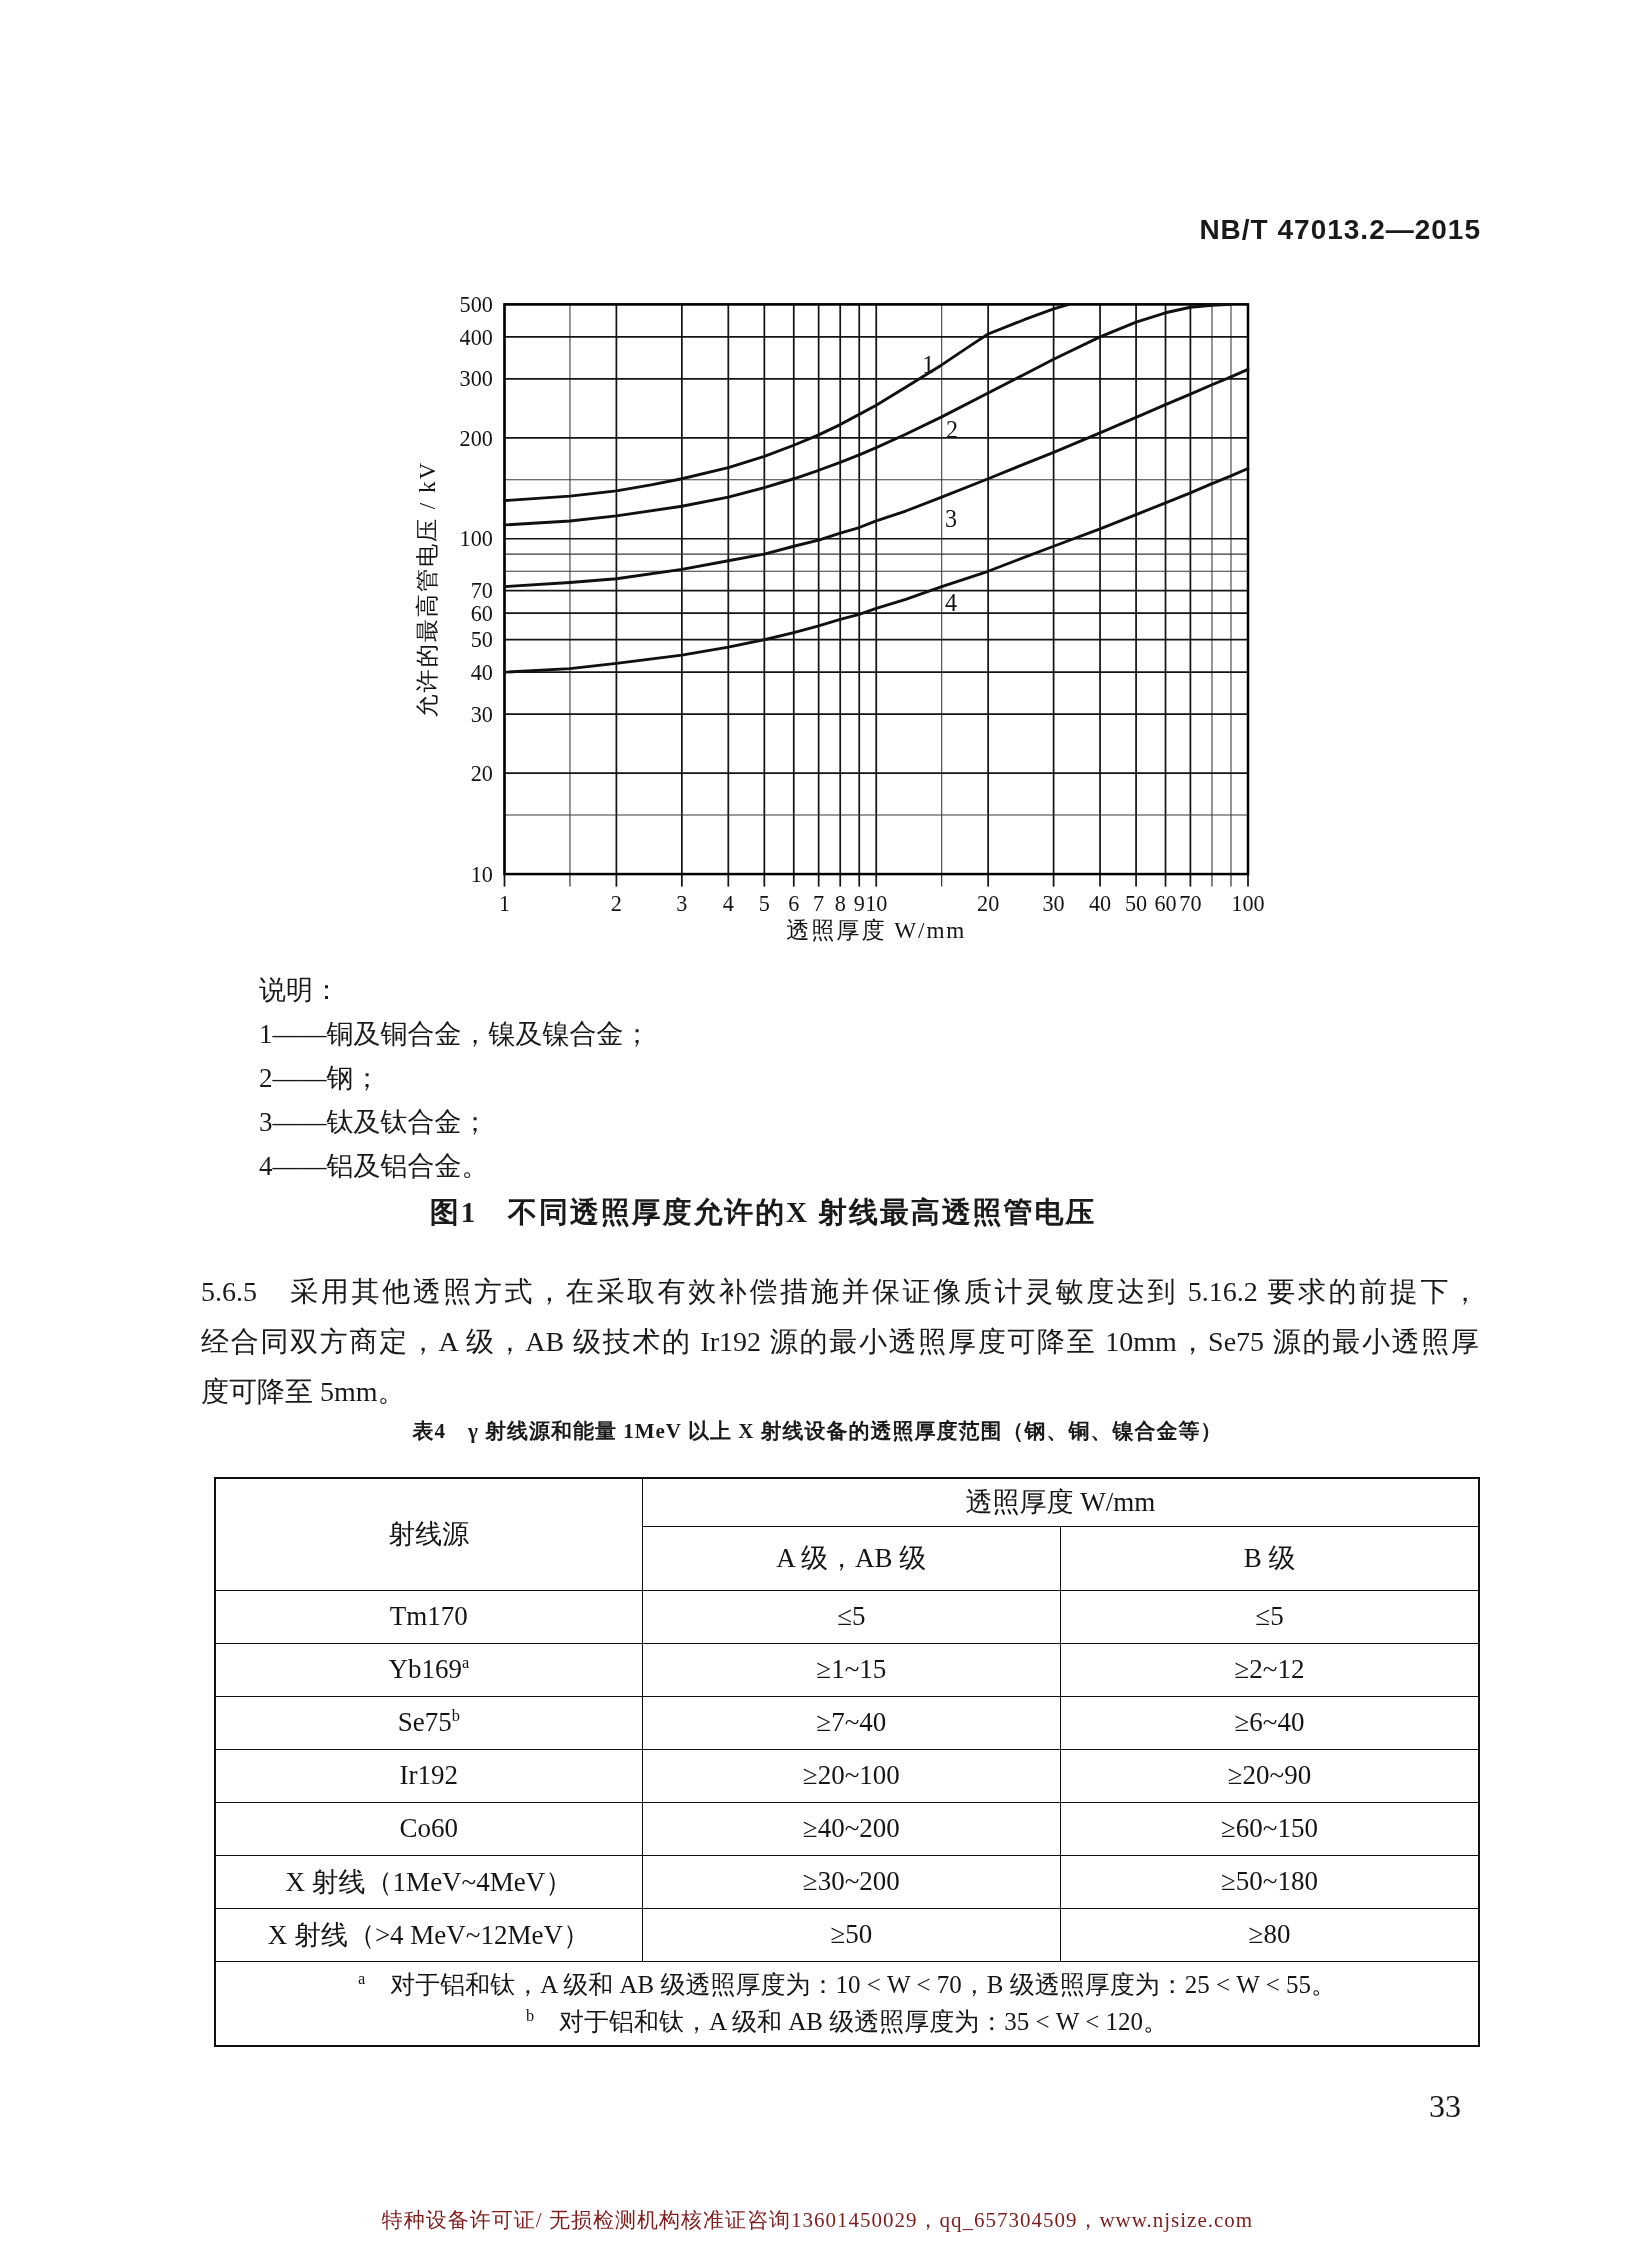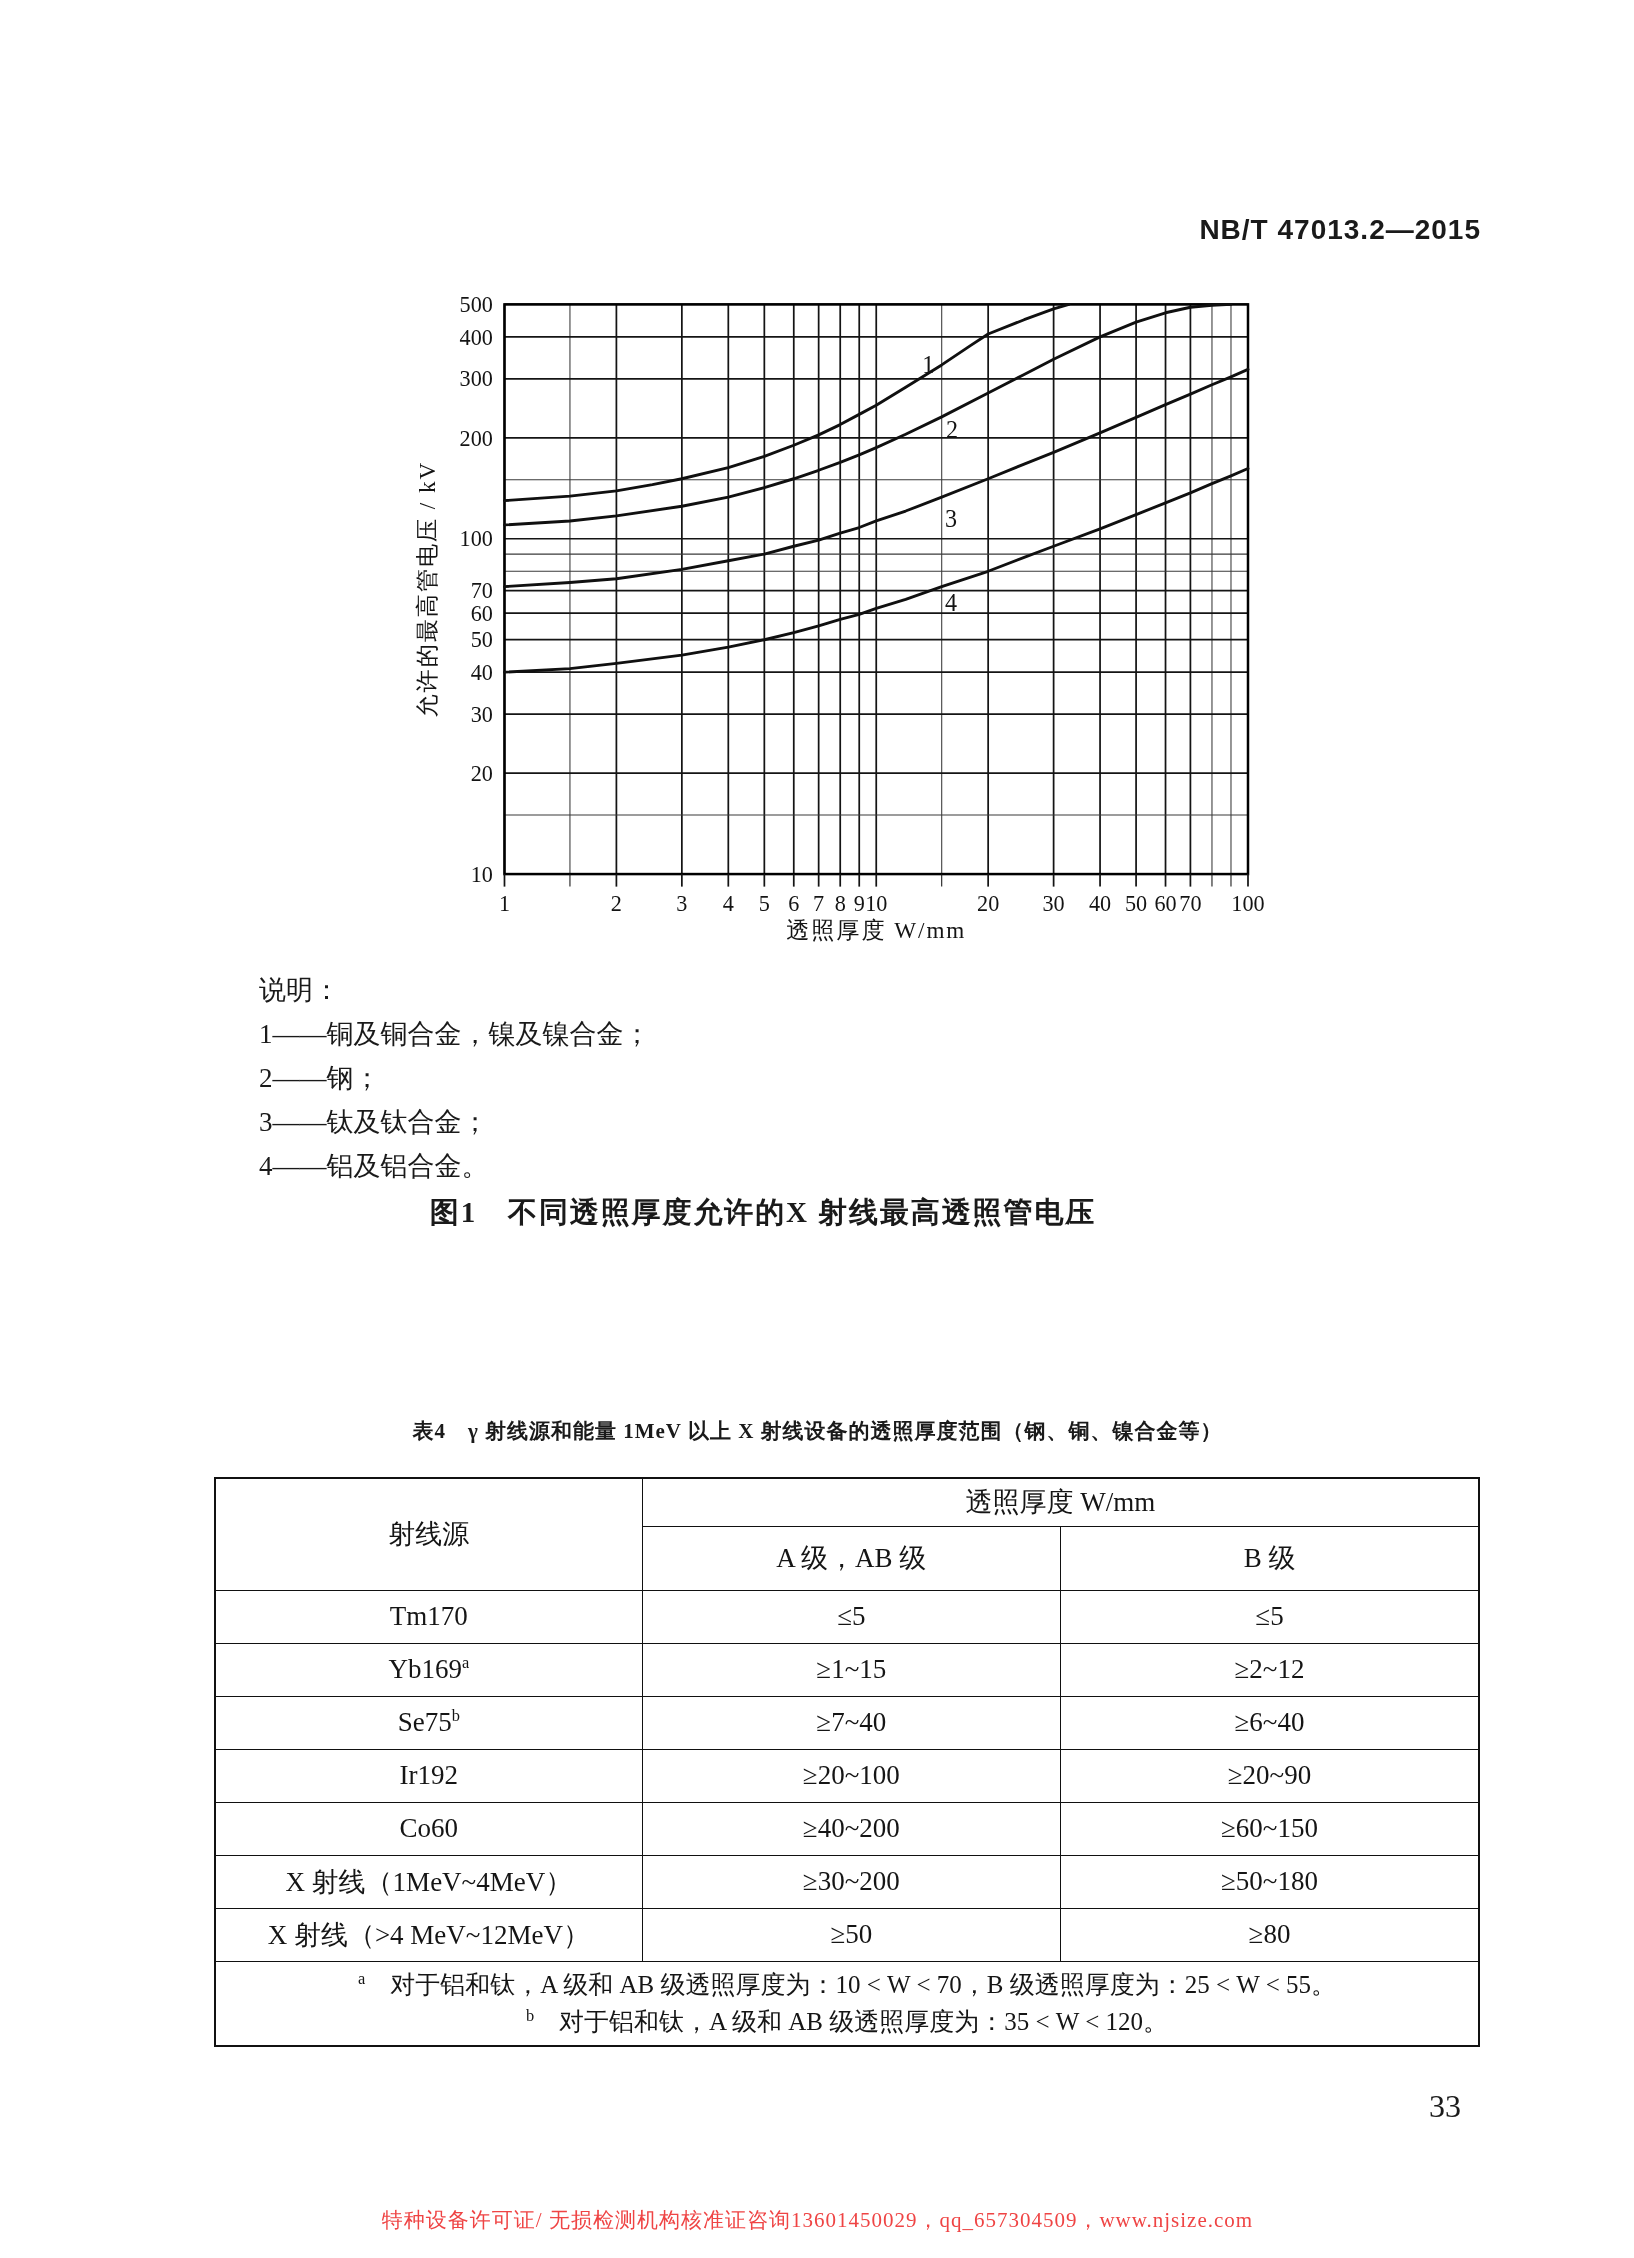--- a/index.html
+++ b/index.html
@@ -32,21 +32,21 @@
   table.t4{border:2.9px solid #111;}
   table.t4 td{border:1.9px solid #111;text-align:center;vertical-align:middle;padding:0 5.8px;}
   .hr1{height:48px;} .hr2{height:64px;}
   tr.brow{height:53px;}
   td.c1{width:414px;} td.c2{width:446px;} td.c3{width:406px;}
   td.fncell{text-align:left;height:83px;padding-left:25px;font-size:25px;line-height:37px;}
   sup.mk{font-size:16.4px;vertical-align:super;line-height:0;}
   .pagenum{position:absolute;left:1429px;top:2088px;font-size:32px;}
   .footer{
     position:absolute;left:0;top:2206px;width:1635px;text-align:center;
-    font-size:21px;color:#ef4444;letter-spacing:1px;
+    font-size:21px;color:#7f1d1d;letter-spacing:1px;
   }
 </style>
 </head>
 <body>
 
 <div class="page">
 
   <div class="hdr">NB/T 47013.2—2015</div>
 
   <svg id="chart-svg" viewBox="0 0 930 705" xmlns="http://www.w3.org/2000/svg">
@@ -153,20 +153,25 @@
   <div class="notes">
     <div>说明：</div>
     <div>1——铜及铜合金，镍及镍合金；</div>
     <div>2——钢；</div>
     <div>3——钛及钛合金；</div>
     <div>4——铝及铝合金。</div>
   </div>
 
   <div class="caption">图1　不同透照厚度允许的X 射线最高透照管电压</div>
 
+  <div class="para">
+    <div class="just">5.6.5　采用其他透照方式，在采取有效补偿措施并保证像质计灵敏度达到 5.16.2 要求的前提下，</div>
+    <div class="just">经合同双方商定，A 级，AB 级技术的 Ir192 源的最小透照厚度可降至 10mm，Se75 源的最小透照厚</div>
+    <div>度可降至 5mm。</div>
+  </div>
 
   <div class="tbl-title">表4　γ 射线源和能量 1MeV 以上 X 射线设备的透照厚度范围（钢、铜、镍合金等）</div>
 
   <table class="t4">
     <tbody>
       <tr class="hr1">
         <td class="c1" rowspan="2">射线源</td>
         <td colspan="2">透照厚度 W/mm</td>
       </tr>
       <tr class="hr2">

